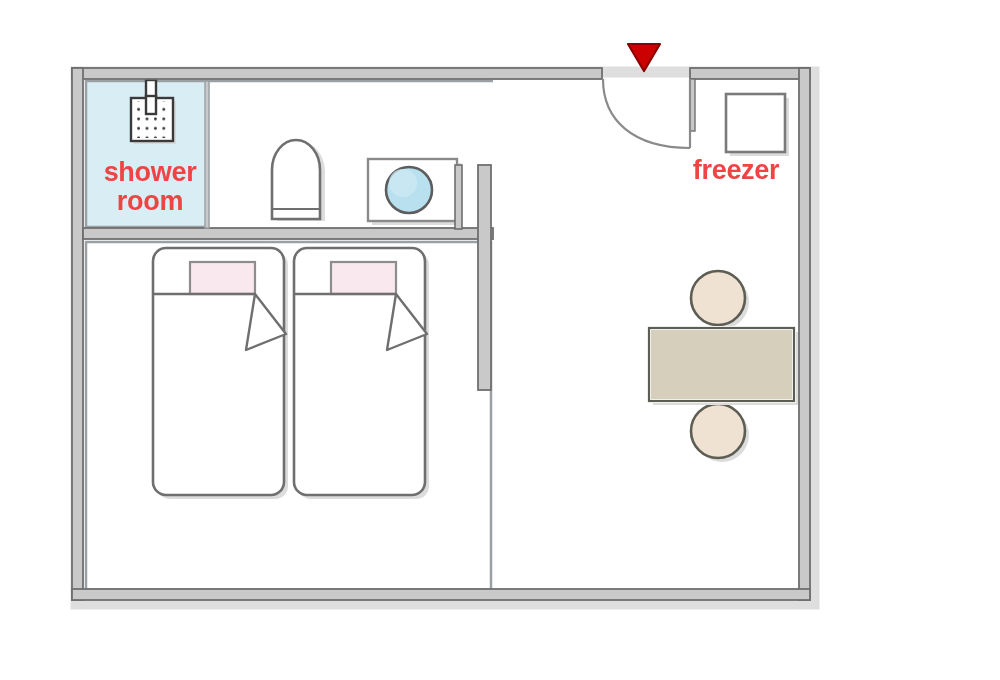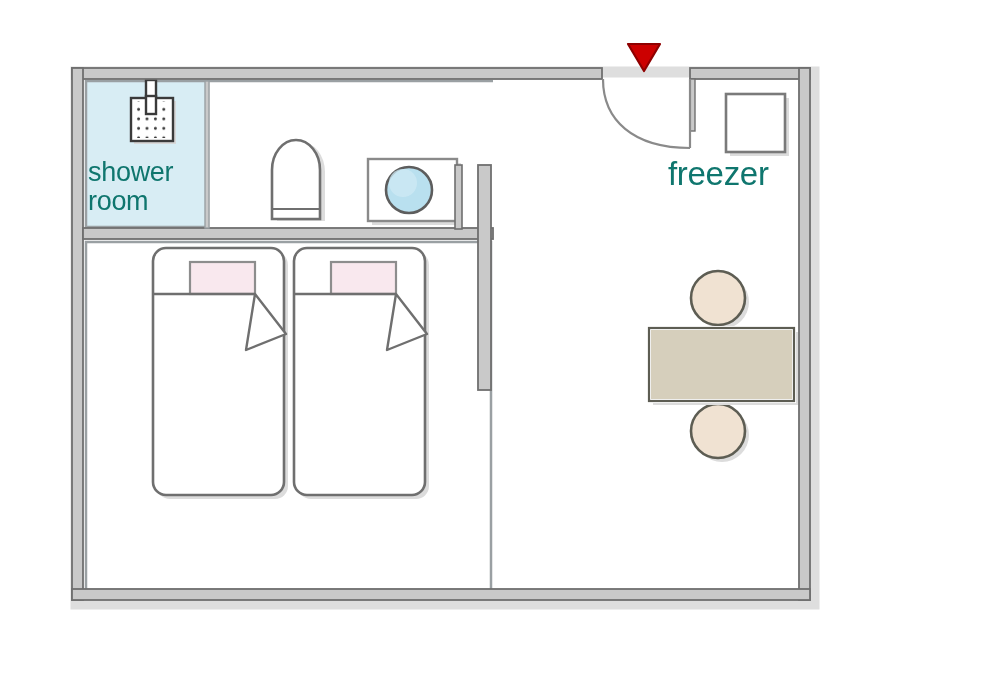--- a/index.html
+++ b/index.html
@@ -23,38 +23,38 @@
     position: absolute;
     left: 0;
     top: 0;
     width: 1000px;
     height: 680px;
     display: block;
   }
   .room-label {
     position: absolute;
     font-family: "Liberation Sans", sans-serif;
-    font-weight: normal;
-    color: #0f766e;
+    font-weight: bold;
+    color: #ef4444;
     line-height: 1.08;
-    text-align: left;
+    text-align: center;
     white-space: pre;
     letter-spacing: -0.3px;
   }
   #label-shower-room {
     left: 88px;
     top: 158px;
     width: 124px;
     font-size: 27px;
   }
   #label-freezer {
     left: 668px;
     top: 156px;
     width: 136px;
-    font-size: 33px;
+    font-size: 27px;
   }
 </style>
 </head>
 <body>
 
 <div id="floorplan-root">
 
   <svg id="plan-svg" viewBox="0 0 1000 680">
 
     <defs>

